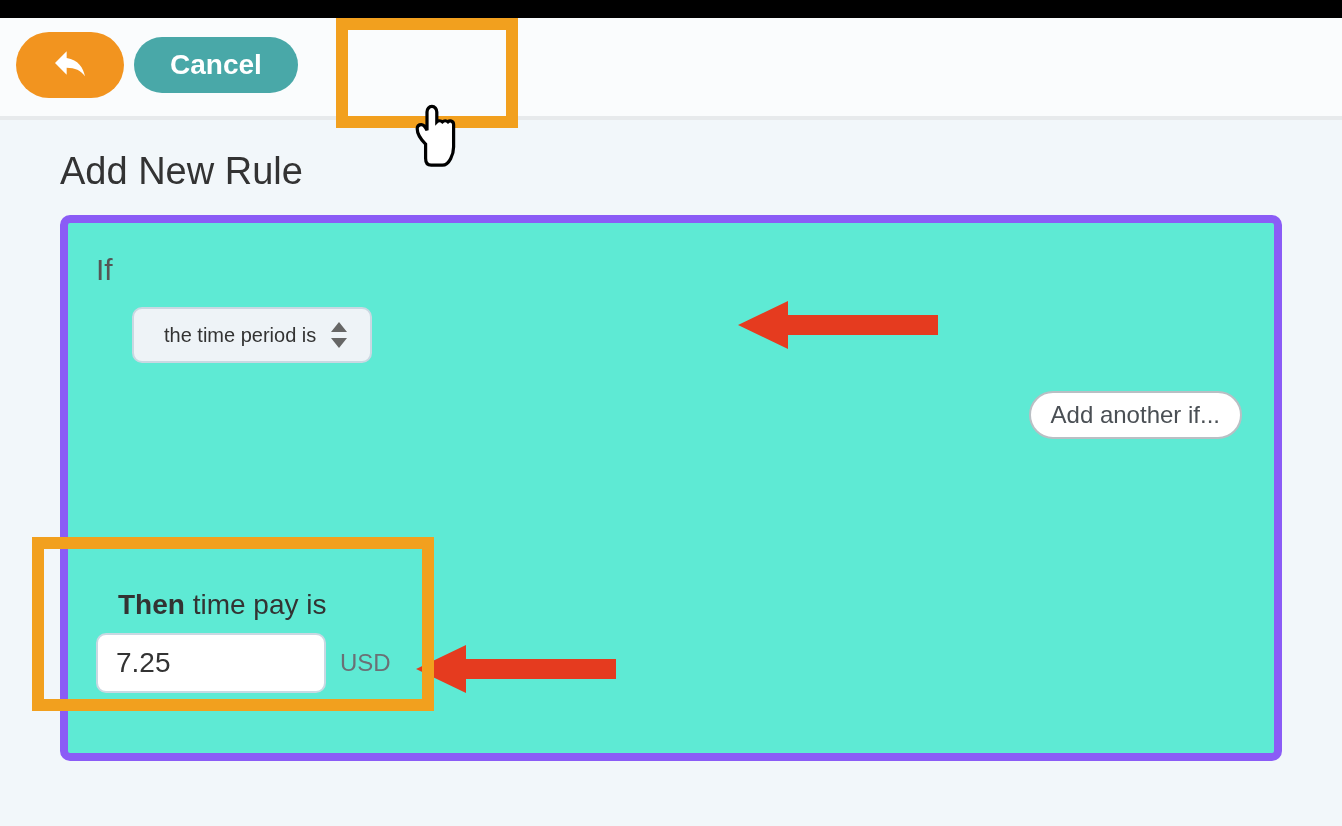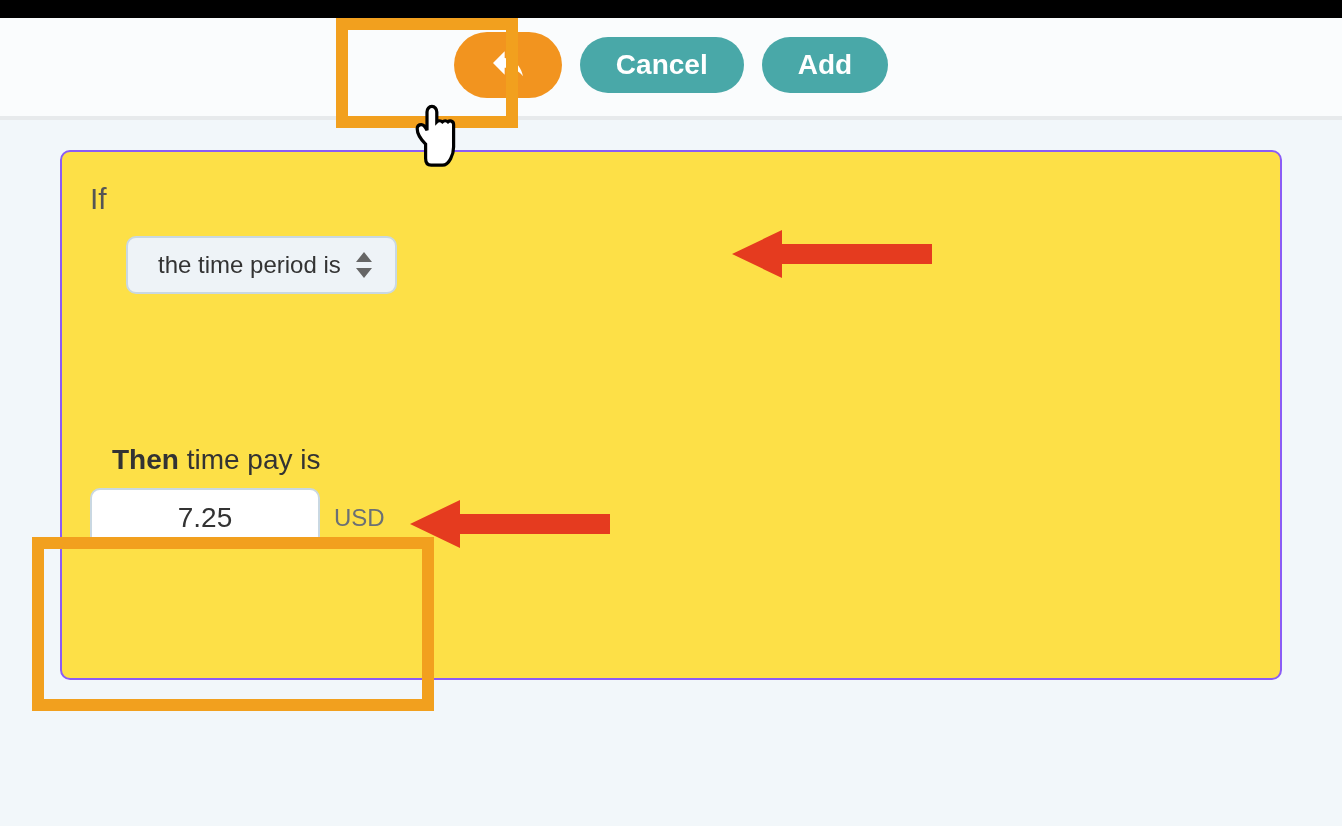--- a/index.html
+++ b/index.html
@@ -12,24 +12,23 @@
   .top-black {
     height: 18px;
     background: #000;
   }
   .toolbar {
     background: #fafcfd;
     border-bottom: 4px solid #e7eaec;
     padding: 14px 16px 18px 16px;
     display: flex;
     align-items: center;
-    gap: 18px;
+    gap: 10px;
     position: relative;
     z-index: 1;
-    justify-content: center;
   }
   .btn {
     display: inline-flex;
     align-items: center;
     justify-content: center;
     border: none;
     cursor: pointer;
     font-size: 28px;
     font-weight: 600;
     color: #fff;
@@ -62,22 +61,22 @@
     padding: 30px 60px;
     position: relative;
   }
   .page-title {
     font-size: 38px;
     font-weight: 400;
     color: #333;
     margin: 0 0 22px 0;
   }
   .rule-card {
-    background: #fde047;
-    border: 2px solid #8b5cf6;
+    background: #5eead4;
+    border: 8px solid #8b5cf6;
     border-radius: 10px;
     padding: 30px 28px 60px 28px;
     min-height: 530px;
     position: relative;
   }
   .if-label {
     font-size: 30px;
     color: #555;
     margin-bottom: 20px;
   }
@@ -88,21 +87,21 @@
     margin-bottom: 24px;
   }
   .select-pill {
     display: inline-flex;
     align-items: center;
     gap: 14px;
     background: #eef3f7;
     border: 2px solid #c9d8e2;
     border-radius: 10px;
     padding: 13px 22px 13px 30px;
-    font-size: 24px;
+    font-size: 20px;
     color: #333;
     cursor: pointer;
   }
   .select-pill .sort-icon { width: 18px; height: 26px; }
   .sort-icon svg { width: 100%; height: 100%; fill: #666; }
   .add-another {
     display: inline-block;
     float: right;
     background: #fff;
     border: 2px solid #b9bfc4;
@@ -128,21 +127,21 @@
     display: flex;
     align-items: center;
     gap: 14px;
   }
   .pay-input {
     width: 230px;
     border: 2px solid #c9d8e2;
     border-radius: 10px;
     padding: 12px 18px;
     font-size: 28px;
-    text-align: center;
+    text-align: left;
     color: #333;
     background: #fff;
   }
   .currency {
     font-size: 24px;
     color: #6b7075;
   }
   
   .red-arrow {
     position: absolute;
@@ -158,32 +157,32 @@
 
 <div class="toolbar">
   <button class="btn btn-back">
     <span>
       <svg viewBox="0 0 24 24">
           <path d="M10 9V5l-7 7 7 7v-4.1c5 0 8.5 1.6 11 5.1-1-5-4-10-11-11z"></path>
         </svg>
     </span>
   </button>
   <button class="btn btn-teal">Cancel</button>
-  <button class="btn btn-teal">Add</button>
 </div>
 
 <div class="highlight-box" style="left:336px; top:18px; width:182px; height:110px;"></div>
 
 <div class="cursor-pointer" style="left:413px; top:98px;">
   <svg viewBox="0 0 40 50">
     <path fill="#fff" stroke="#000" stroke-width="2.3" d="M13 48 c-3 0 -4 -2 -4 -5 v-10 c-2 -2 -6 -7 -6 -11 c0 -2 1 -3 3 -3 c2 0 3 2 4 4 v-13 c0 -2 1.5 -4 3.5 -4 s3.5 2 3.5 4 v7 c1 -1 3 -1 4 0 c1 -1 3 -1 4 0 c1 -1 4 -1 4 2 v16 c0 5 -3 13 -8 13 z"></path>
   </svg>
 </div>
 
 <div class="content">
+  <h1 class="page-title">Add New Rule</h1>
 
   <div class="rule-card">
     <div class="if-label">If</div>
 
     <div class="condition-row">
       <div class="select-pill">
         <span>the time period is</span>
         <span class="sort-icon">
           <svg viewBox="0 0 18 26">
               <path d="M9 0 L17 10 H1 Z M9 26 L1 16 H17 Z"></path>
@@ -191,20 +190,21 @@
         </span>
       </div>
     </div>
 
     <div class="red-arrow" style="left:670px; top:74px;">
       <svg width="200" height="56" viewBox="0 0 200 56">
         <polygon fill="#e53b1f" points="0,28 50,4 50,18 200,18 200,38 50,38 50,52"></polygon>
       </svg>
     </div>
 
+    <button class="add-another">Add another if...</button>
     <div style="clear:both"></div>
 
     <div class="then-block">
       <div class="then-line">
         <strong>Then</strong><span> time pay is</span>
       </div>
       <div class="pay-row">
         <input class="pay-input" value="7.25" style="">
         <span class="currency">USD</span>
       </div>

